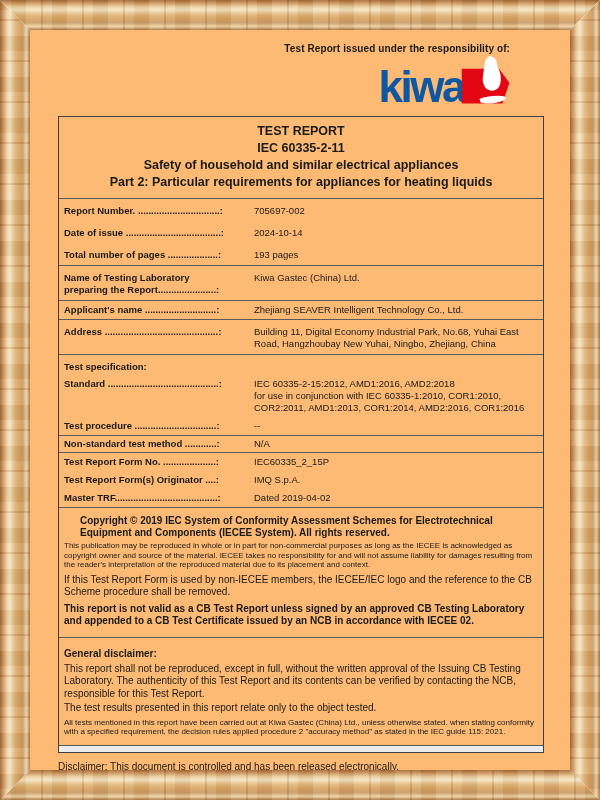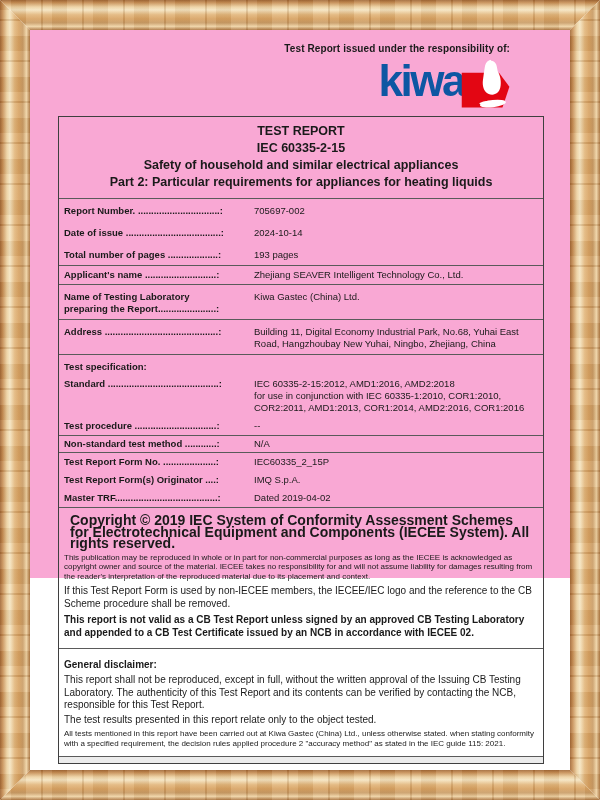--- a/index.html
+++ b/index.html
@@ -27,32 +27,32 @@
   .wood-top    { left:0; top:0; width:600px; height:30px;
                  clip-path: polygon(0 0, 100% 0, calc(100% - 30px) 100%, 30px 100%); }
   .wood-bottom { left:0; bottom:0; width:600px; height:30px;
                  clip-path: polygon(30px 0, calc(100% - 30px) 0, 100% 100%, 0 100%); }
   .wood-left   { left:0; top:0; width:30px; height:800px;
                  clip-path: polygon(0 0, 100% 30px, 100% calc(100% - 30px), 0 100%); }
   .wood-right  { right:0; top:0; width:30px; height:800px;
                  clip-path: polygon(100% 0, 100% 100%, 0 calc(100% - 30px), 0 30px); }
 
   
-  .doc { position: absolute; left:30px; top:30px; width:540px; height:548px; background:#f9a8d4; z-index:1; }
+  .doc { position: absolute; left:30px; top:30px; width:540px; height:744px; background:#fdba74; z-index:1; }
 
   .issued-line {
     margin: 13px 60px 0 0;
     text-align: right;
     font-size: 10px;
     font-weight: bold;
     letter-spacing: .1px;
   }
 
   .logo-wrap {
-    display: flex; justify-content: flex-end; align-items: flex-start;
+    display: flex; justify-content: flex-end; align-items: flex-end;
     margin: 3px 58px 0 0; height: 54px;
   }
   .logo-word {
     font-size: 44px; font-weight: bold; letter-spacing: -2.5px;
     color: #0d57a3; line-height: 48px;
   }
   .logo-flag { margin-left: -4px; margin-top: 2px; }
 
   
   .report-table {
@@ -69,21 +69,21 @@
 
   .frow { display: flex; padding: 6px 5px 4px; }
   .frow .lbl { width: 183px; flex: 0 0 183px; font-weight: bold; line-height: 12px; }
   .frow .val { flex: 1; padding-left: 7px; line-height: 12px; }
   .frow.tight { padding: 3px 5px 3px; }
   .frow.slim  { padding: 2px 5px 2px; }
 
   .spec-heading { font-weight: bold; padding: 6px 5px 3px; }
 
   .txt-group { padding: 4px 5px 5px; }
-  .p-bold   { font-weight: bold; font-size: 14px; line-height: 11.5px; margin: 3px 6px; }
+  .p-bold   { font-weight: bold; font-size: 10px; line-height: 11.5px; margin: 3px 16px; }
   .p-small  { font-size: 8px; line-height: 9.5px; margin: 3px 0; }
   .p-norm   { font-size: 10px; line-height: 12.5px; margin: 4px 0; }
   .p-bold-lg{ font-weight: bold; font-size: 10px; line-height: 12.5px; margin: 4px 0; }
   .g-heading{ font-weight: bold; font-size: 10px; margin: 6px 0 4px; }
 
   .empty-row { height: 7px; background: #ececec; }
 
   .doc-footer {
     margin: 9px 26px 0 28px;
     font-size: 10px;
@@ -115,58 +115,58 @@
           <path d="M22,50 q6,4.5 16,3.5 l0,-6 q-10,-1.5 -16,2.5 z"></path>
         </g>
       </svg>
     </span>
   </div>
 
   <div class="report-table">
 
     <div class="grp title-block">
       <div>TEST REPORT</div>
-      <div>IEC 60335-2-15</div>
+      <div>IEC 60335-2-11</div>
       <div>Safety of household and similar electrical appliances</div>
       <div>Part 2: Particular requirements for appliances for heating liquids</div>
     </div>
 
     <div class="grp">
       <div class="frow">
         <span class="lbl">Report Number. ...............................:</span>
         <span class="val">705697-002</span>
       </div>
       <div class="frow">
         <span class="lbl">Date of issue ....................................:</span>
         <span class="val">2024-10-14</span>
       </div>
       <div class="frow">
         <span class="lbl">Total number of pages ...................:</span>
         <span class="val">193 pages</span>
-      </div>
-    </div>
-
-    <div class="grp">
-      <div class="frow tight">
-        <span class="lbl">Applicant's name ...........................:</span>
-        <span class="val">Zhejiang SEAVER Intelligent Technology Co., Ltd.</span>
       </div>
     </div>
 
     <div class="grp">
       <div class="frow">
         <span class="lbl">
           <span>Name of Testing Laboratory</span><br>
           <span>preparing the Report......................:</span>
         </span>
         <span class="val">Kiwa Gastec (China) Ltd.</span>
       </div>
     </div>
 
     <div class="grp">
+      <div class="frow tight">
+        <span class="lbl">Applicant's name ...........................:</span>
+        <span class="val">Zhejiang SEAVER Intelligent Technology Co., Ltd.</span>
+      </div>
+    </div>
+
+    <div class="grp">
       <div class="frow">
         <span class="lbl">Address ...........................................:</span>
         <span class="val">Building 11, Digital Economy Industrial Park, No.68, Yuhai East Road, Hangzhoubay New Yuhai, Ningbo, Zhejiang, China</span>
       </div>
     </div>
 
     <div class="grp">
       <div class="spec-heading">Test specification:</div>
       <div class="frow tight">
         <span class="lbl">Standard ..........................................:</span>

